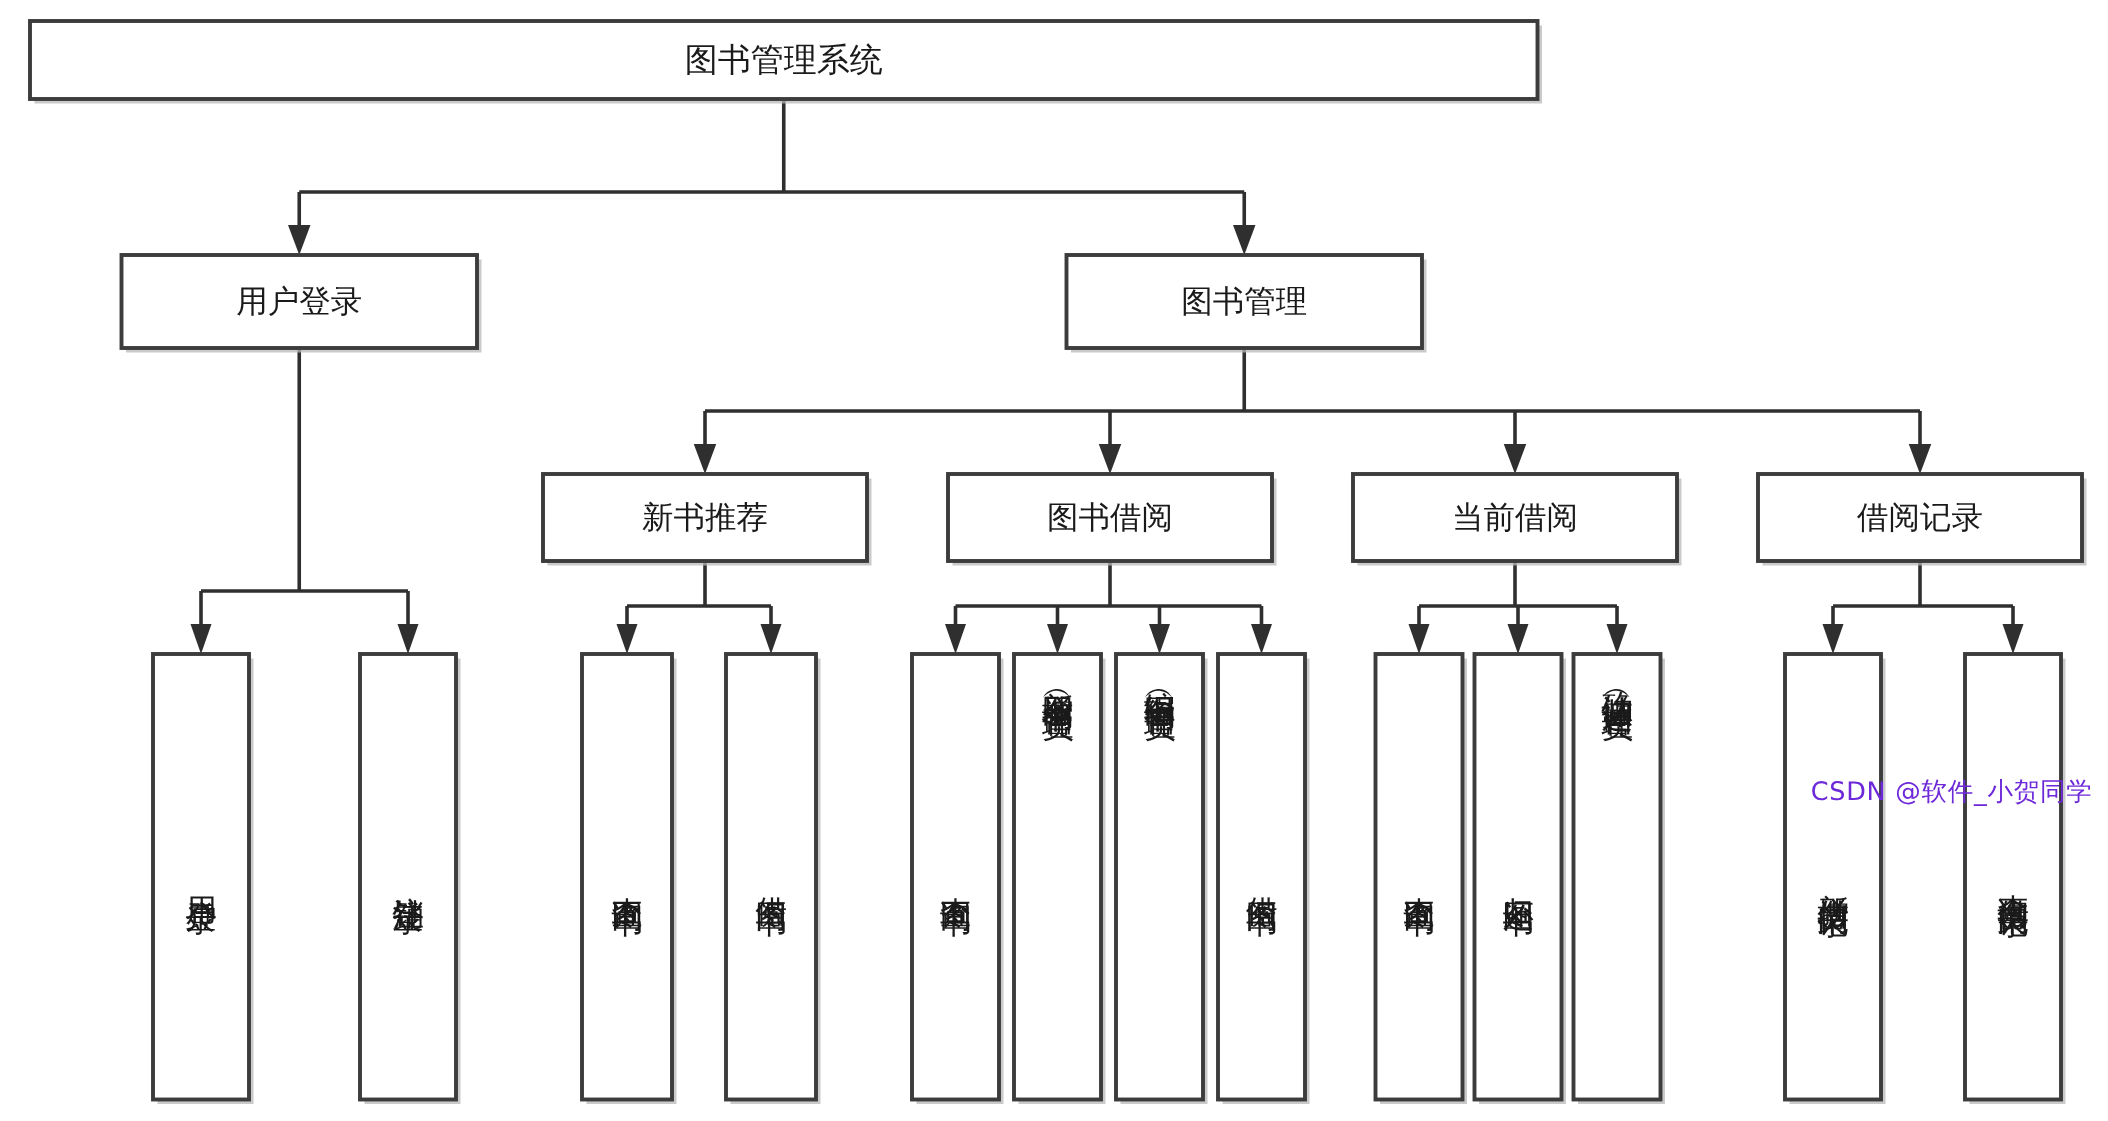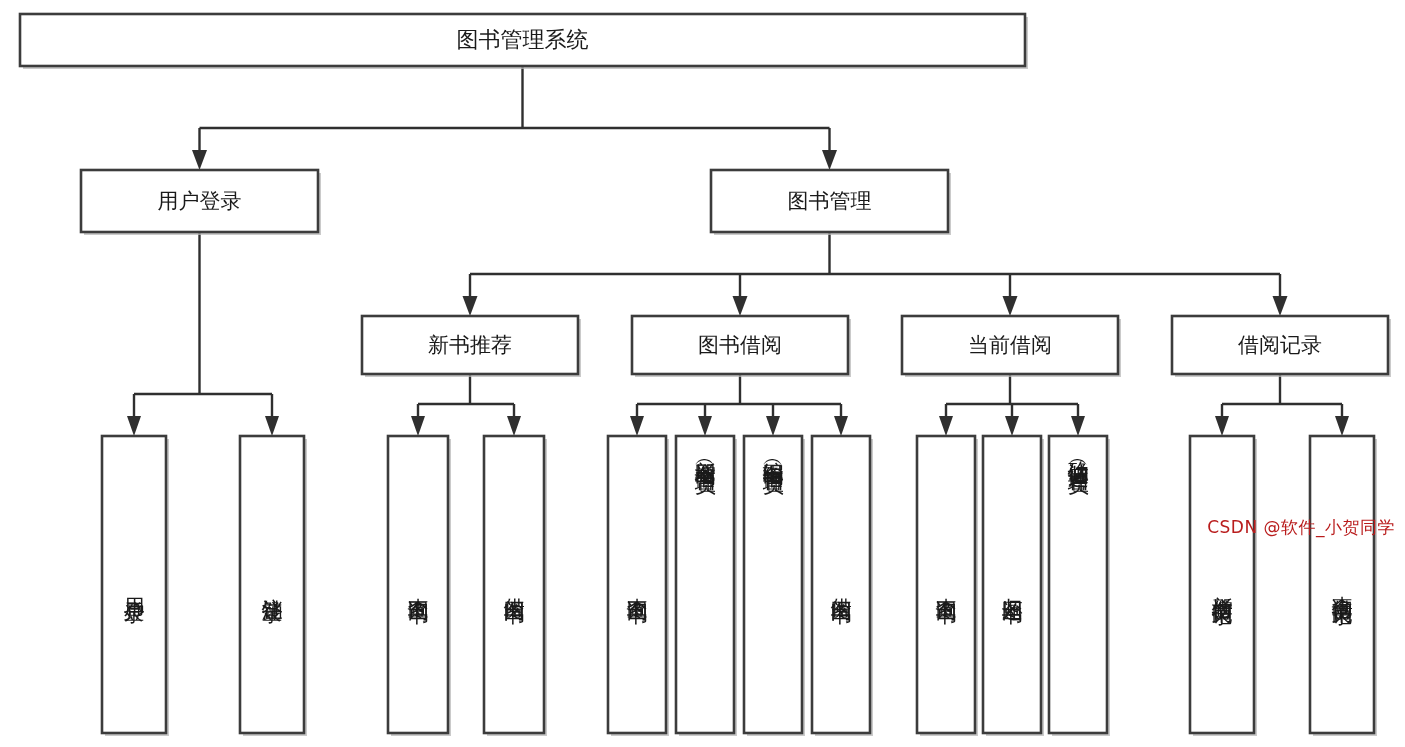--- a/index.html
+++ b/index.html
@@ -75,21 +75,21 @@
     letter-spacing: 2px;
     color: #1a1a1a;
     white-space: nowrap;
   }
   .watermark {
     position: absolute;
     right: 10px;
     bottom: 6px;
     font-family: "DejaVu Sans", "Liberation Sans", sans-serif;
     font-size: 17px;
-    color: #b91c1c;
+    color: #6d28d9;
     letter-spacing: 0.5px;
     user-select: none;
   }
 </style>
 </head>
 <body>
 
 <div id="diagram-root">
 
   <svg class="diagram-canvas" viewBox="0 0 1405 747" xmlns="http://www.w3.org/2000/svg">

